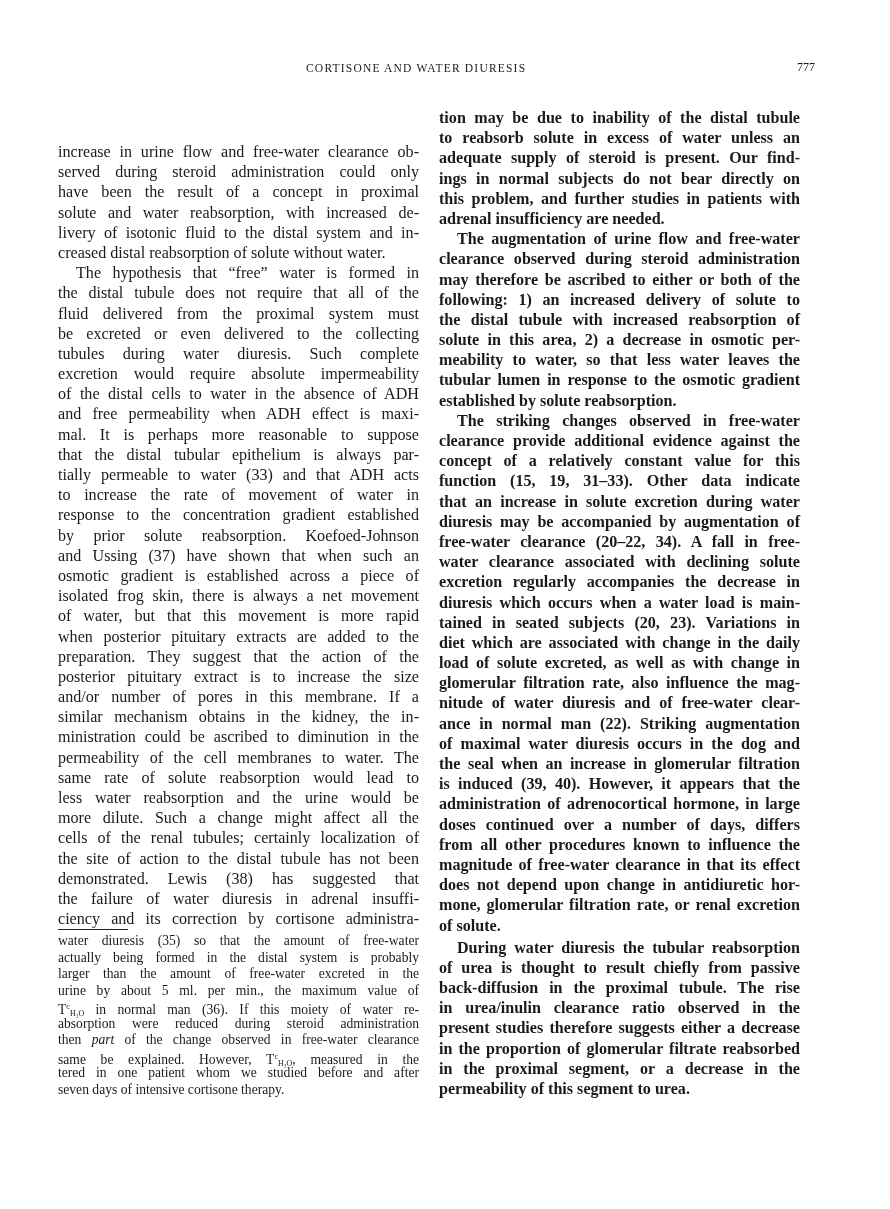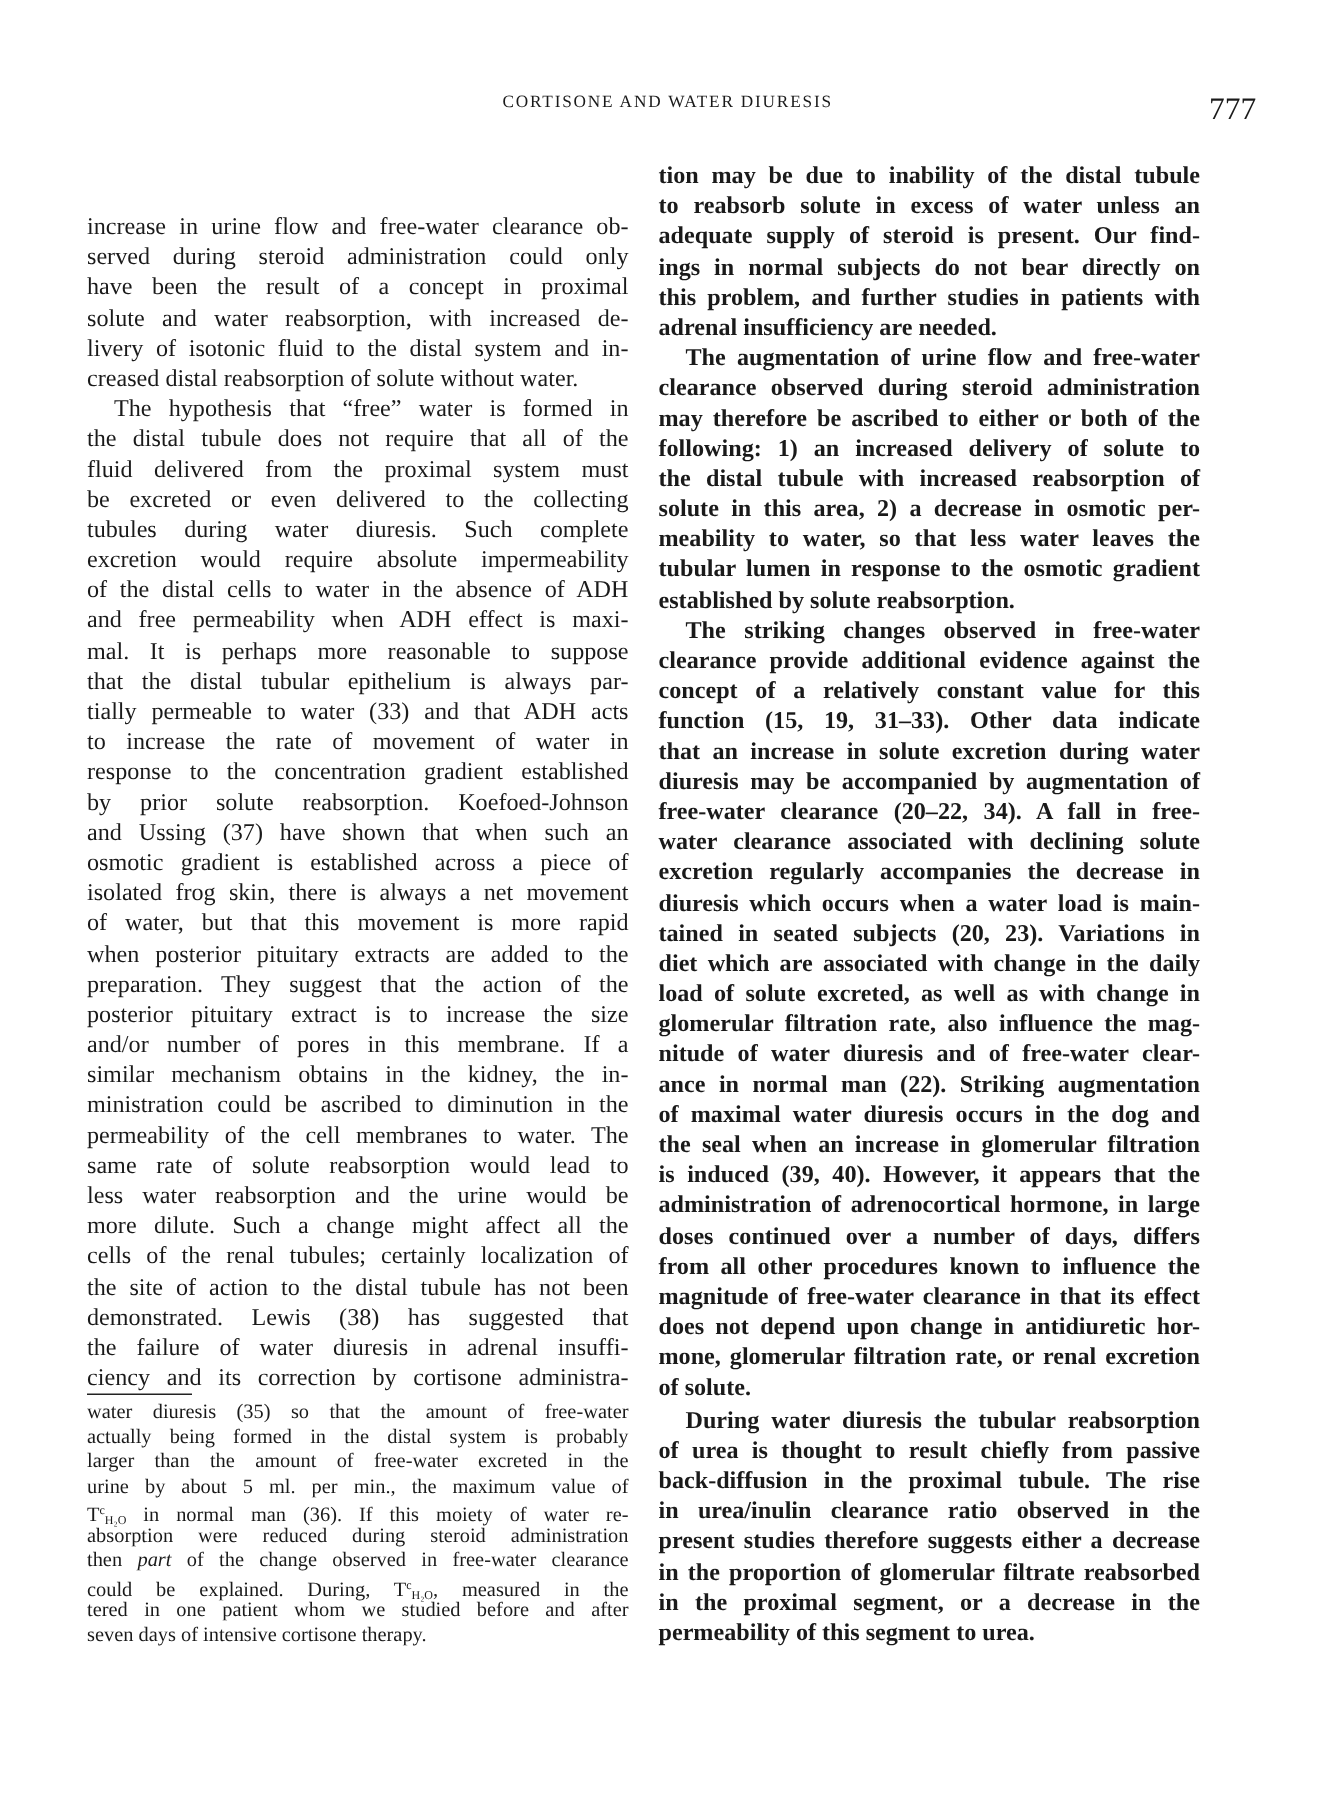--- a/index.html
+++ b/index.html
@@ -1,21 +1,21 @@
 <!DOCTYPE html>
 <html><head>
 <meta charset="utf-8">
 <style>
   html, body { margin: 0; padding: 0; background: #ffffff; }
   body { width: 890px; height: 1209px; position: relative; overflow: hidden;
          font-family: "Liberation Serif", "DejaVu Serif", serif; color: #1a1a1a; }
-  .running-head { position: absolute; top: 60px; left: 0; width: 814px; height: 24px; margin-left: 29px; }
+  .running-head { position: absolute; top: 60px; left: 0; width: 814px; height: 24px; }
   .running-title { position: absolute; left: 306px; top: 2px; font-size: 11.5px; letter-spacing: 1.2px;
                    font-variant: small-caps; text-transform: uppercase; }
-  .page-number { position: absolute; left: 777px; top: 0px; font-size: 21px; }
+  .page-number { position: absolute; left: 797px; top: 0px; font-size: 12px; }
   .column { position: absolute; top: 108px; width: 361px; font-size: 16.1px; line-height: 20.2px; }
   .col-left { left: 58px; margin-top: 34px; }
   .col-right { left: 439px; font-weight: bold; }
   .line { display: block; white-space: nowrap; text-align: justify; text-align-last: justify; height: 20.2px; }
   .line.last { text-align-last: left; }
   .line.indent { padding-left: 18px; }
   .para-gap { height: 2px; }
   .footnote-rule { position: absolute; left: 58px; top: 929px; width: 70px; height: 0; border-top: 1px solid #222; }
   .footnote { position: absolute; left: 58px; top: 933px; width: 361px; font-size: 13.6px; line-height: 16.5px; }
   .footnote .line { height: 16.5px; }
@@ -76,21 +76,21 @@
 <div class="footnote-rule"></div>
 
 <div class="footnote">
   <span class="line">water diuresis (35) so that the amount of free-water</span>
   <span class="line">actually being formed in the distal system is probably</span>
   <span class="line">larger than the amount of free-water excreted in the</span>
   <span class="line">urine by about 5 ml. per min., the maximum value of</span>
   <span class="line"><span>T</span><span class="sup">c</span><span class="sub">H₂O</span><span> in normal man (36).  If this moiety of water re-</span></span>
   <span class="line">absorption were reduced during steroid administration</span>
   <span class="line"><span>then </span><i>part</i><span> of the change observed in free-water clearance</span></span>
-  <span class="line"><span>could be explained.  During, </span><span>T</span><span class="sup">c</span><span class="sub">H₂O</span><span>, measured in the</span></span>
+  <span class="line"><span>same be explained.  However, </span><span>T</span><span class="sup">c</span><span class="sub">H₂O</span><span>, measured in the</span></span>
   <span class="line">tered in one patient whom we studied before and after</span>
   <span class="line last">seven days of intensive cortisone therapy.</span>
 </div>
 
 <div class="column col-right">
   <span class="line">tion may be due to inability of the distal tubule</span>
   <span class="line">to reabsorb solute in excess of water unless an</span>
   <span class="line">adequate supply of steroid is present.  Our find-</span>
   <span class="line">ings in normal subjects do not bear directly on</span>
   <span class="line">this problem, and further studies in patients with</span>

